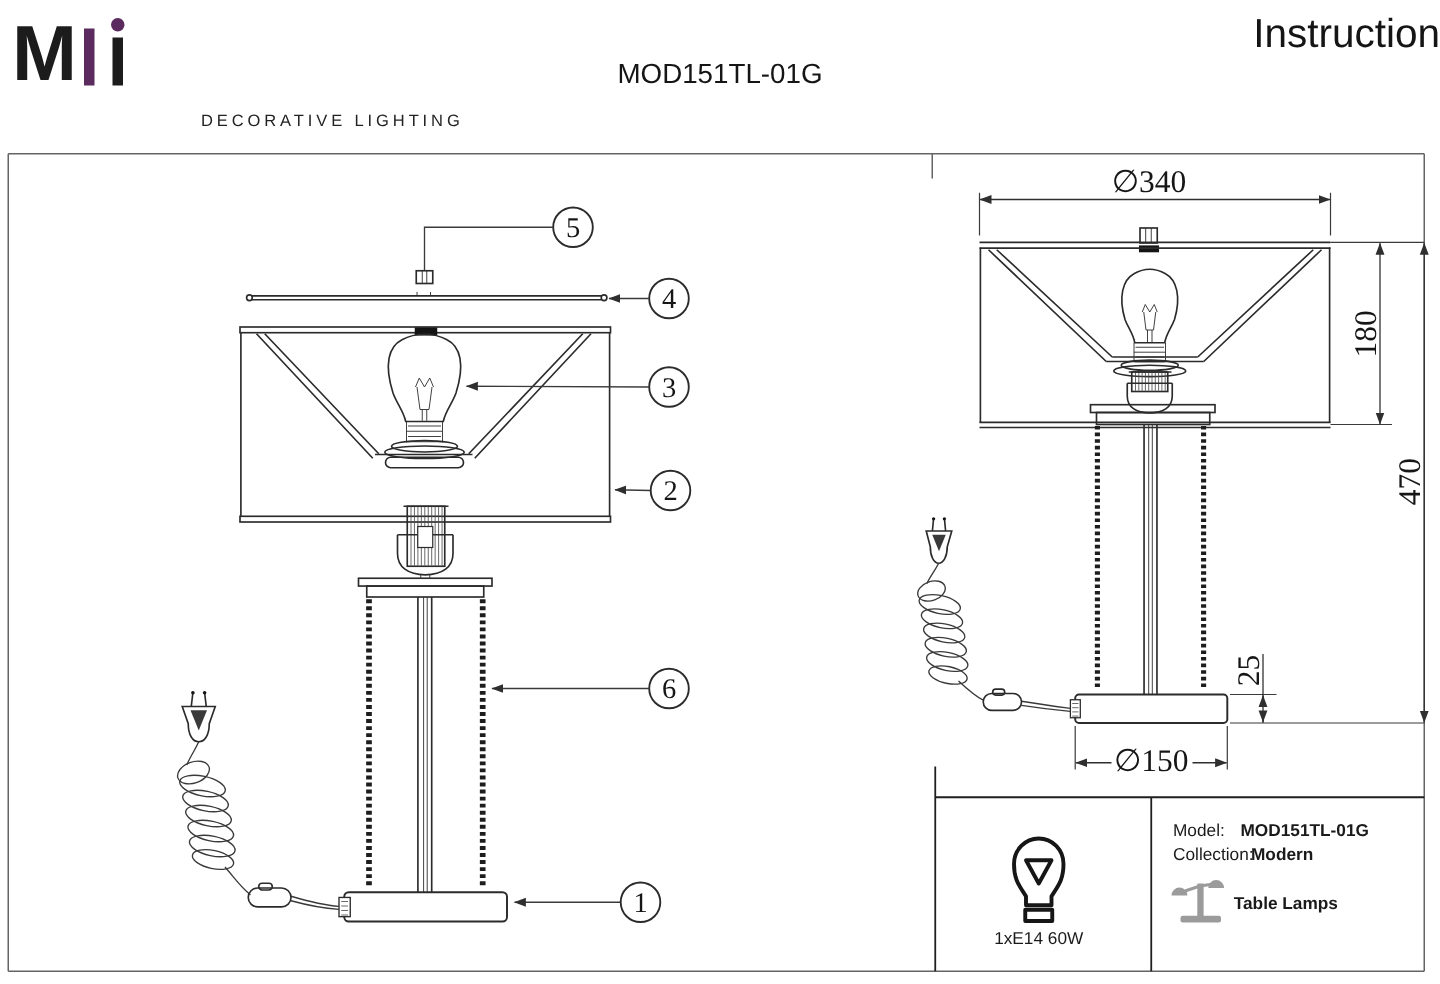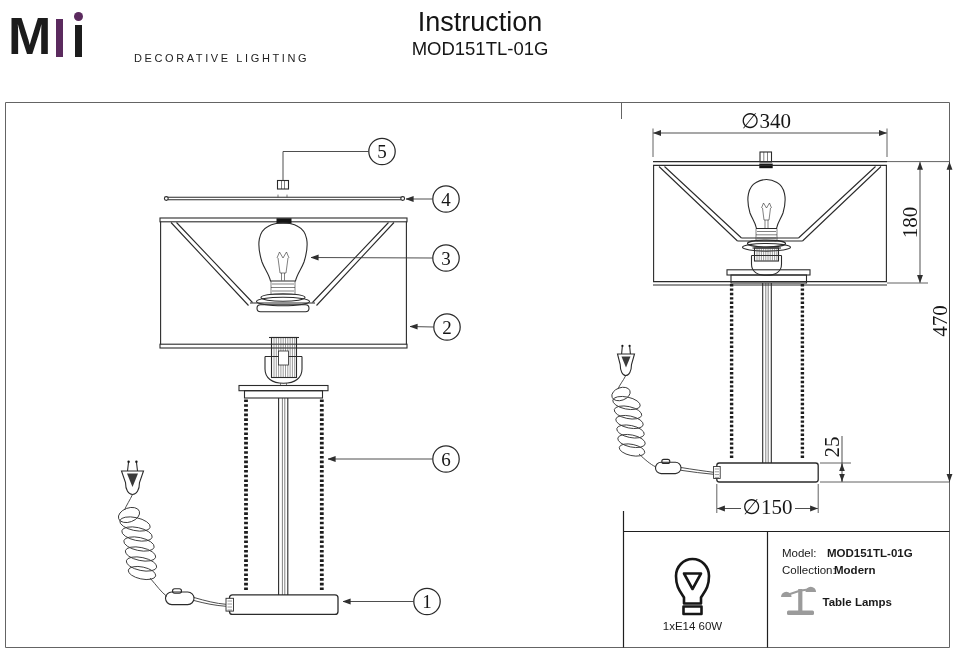--- a/index.html
+++ b/index.html
@@ -6,22 +6,22 @@
   body{width:960px;height:656px;position:relative;overflow:hidden;
        font-family:"Liberation Sans",sans-serif;color:#111;}
 
   
   .logo{position:absolute;left:8px;top:10px;display:flex;align-items:flex-end;line-height:1;}
   .logo .lg{font-weight:bold;font-size:52px;letter-spacing:3px;color:#1c1c1c;line-height:1;}
   .logo .bar{width:7px;height:38px;background:#5b2a5e;margin:0 5px 5px 2px;}
   .logo .i-glyph{display:flex;flex-direction:column;align-items:center;margin-left:6px;margin-bottom:5px;}
   .logo .i-dot{width:9px;height:9px;border-radius:50%;background:#5b2a5e;margin-bottom:4px;}
   .logo .i-stem{width:7px;height:32px;background:#1c1c1c;}
-  .tagline{position:absolute;left:134px;top:52px;font-size:11px;letter-spacing:2.6px;color:#222;}
-  .title{position:absolute;left:0;right:0;top:7px;text-align:center;font-size:27px;color:#151515;}
+  .tagline{position:absolute;left:134px;top:75px;font-size:11px;letter-spacing:2.6px;color:#222;}
+  .title{position:absolute;left:0;right:0;top:7px;text-align:right;font-size:27px;color:#151515;}
   .subtitle{position:absolute;left:0;right:0;top:38px;text-align:center;font-size:18.5px;color:#151515;}
 
   
   svg{position:absolute;left:0;top:0;}
   .ln{stroke:#2b2b2b;stroke-width:1.1;fill:none;}
   .ln13{stroke:#2b2b2b;stroke-width:1.3;fill:none;}
   .thin{stroke:#2b2b2b;stroke-width:.6;fill:none;}
   .hatch{stroke:#4a4a4a;stroke-width:.55;fill:none;}
   .ext{stroke:#3a3a3a;stroke-width:.8;fill:none;}
   .dimln{stroke:#2f2f2f;stroke-width:.85;fill:none;}

